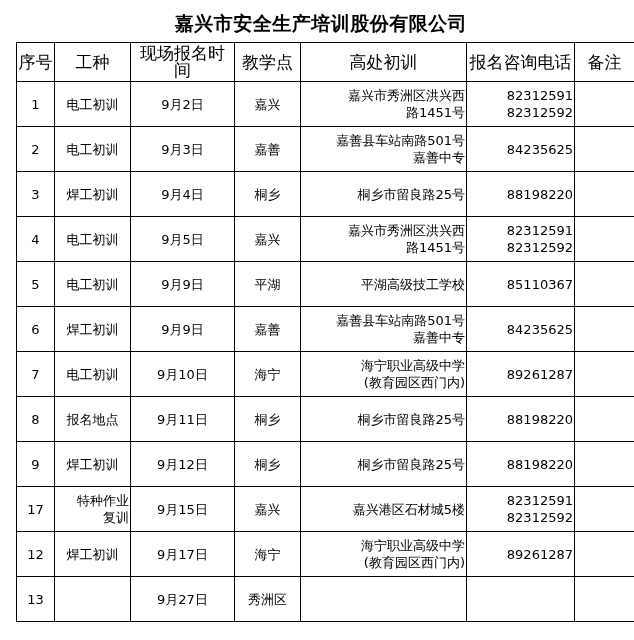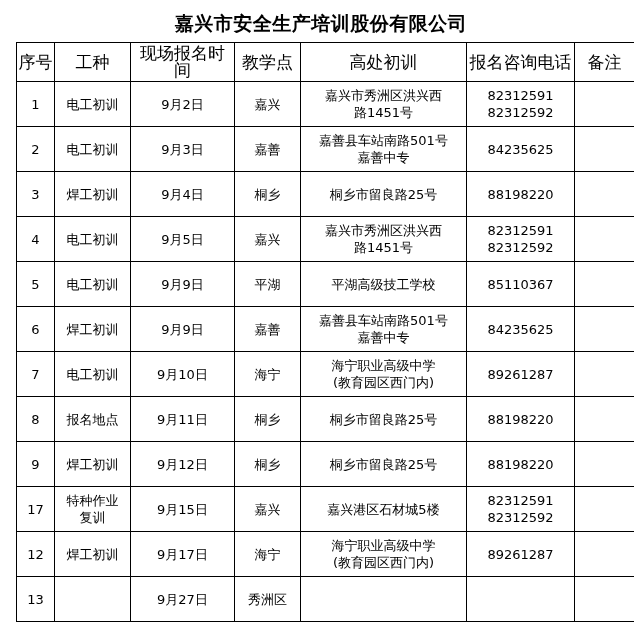--- a/index.html
+++ b/index.html
@@ -53,20 +53,21 @@
   }
   .c-no    { width: 38px; }
   .c-type  { width: 76px; }
   .c-time  { width: 104px; }
   .c-site  { width: 66px; }
   .c-place { width: 166px; }
   .c-tel   { width: 108px; }
   .c-note  { width: 60px; }
   .stack span {
     display: block;
+    text-align: right;
   }
 </style>
 </head>
 <body>
 
 <div class="page">
 
   <div class="title-block">
     <div class="title-line">嘉兴市安全生产培训股份有限公司</div>
   </div>

